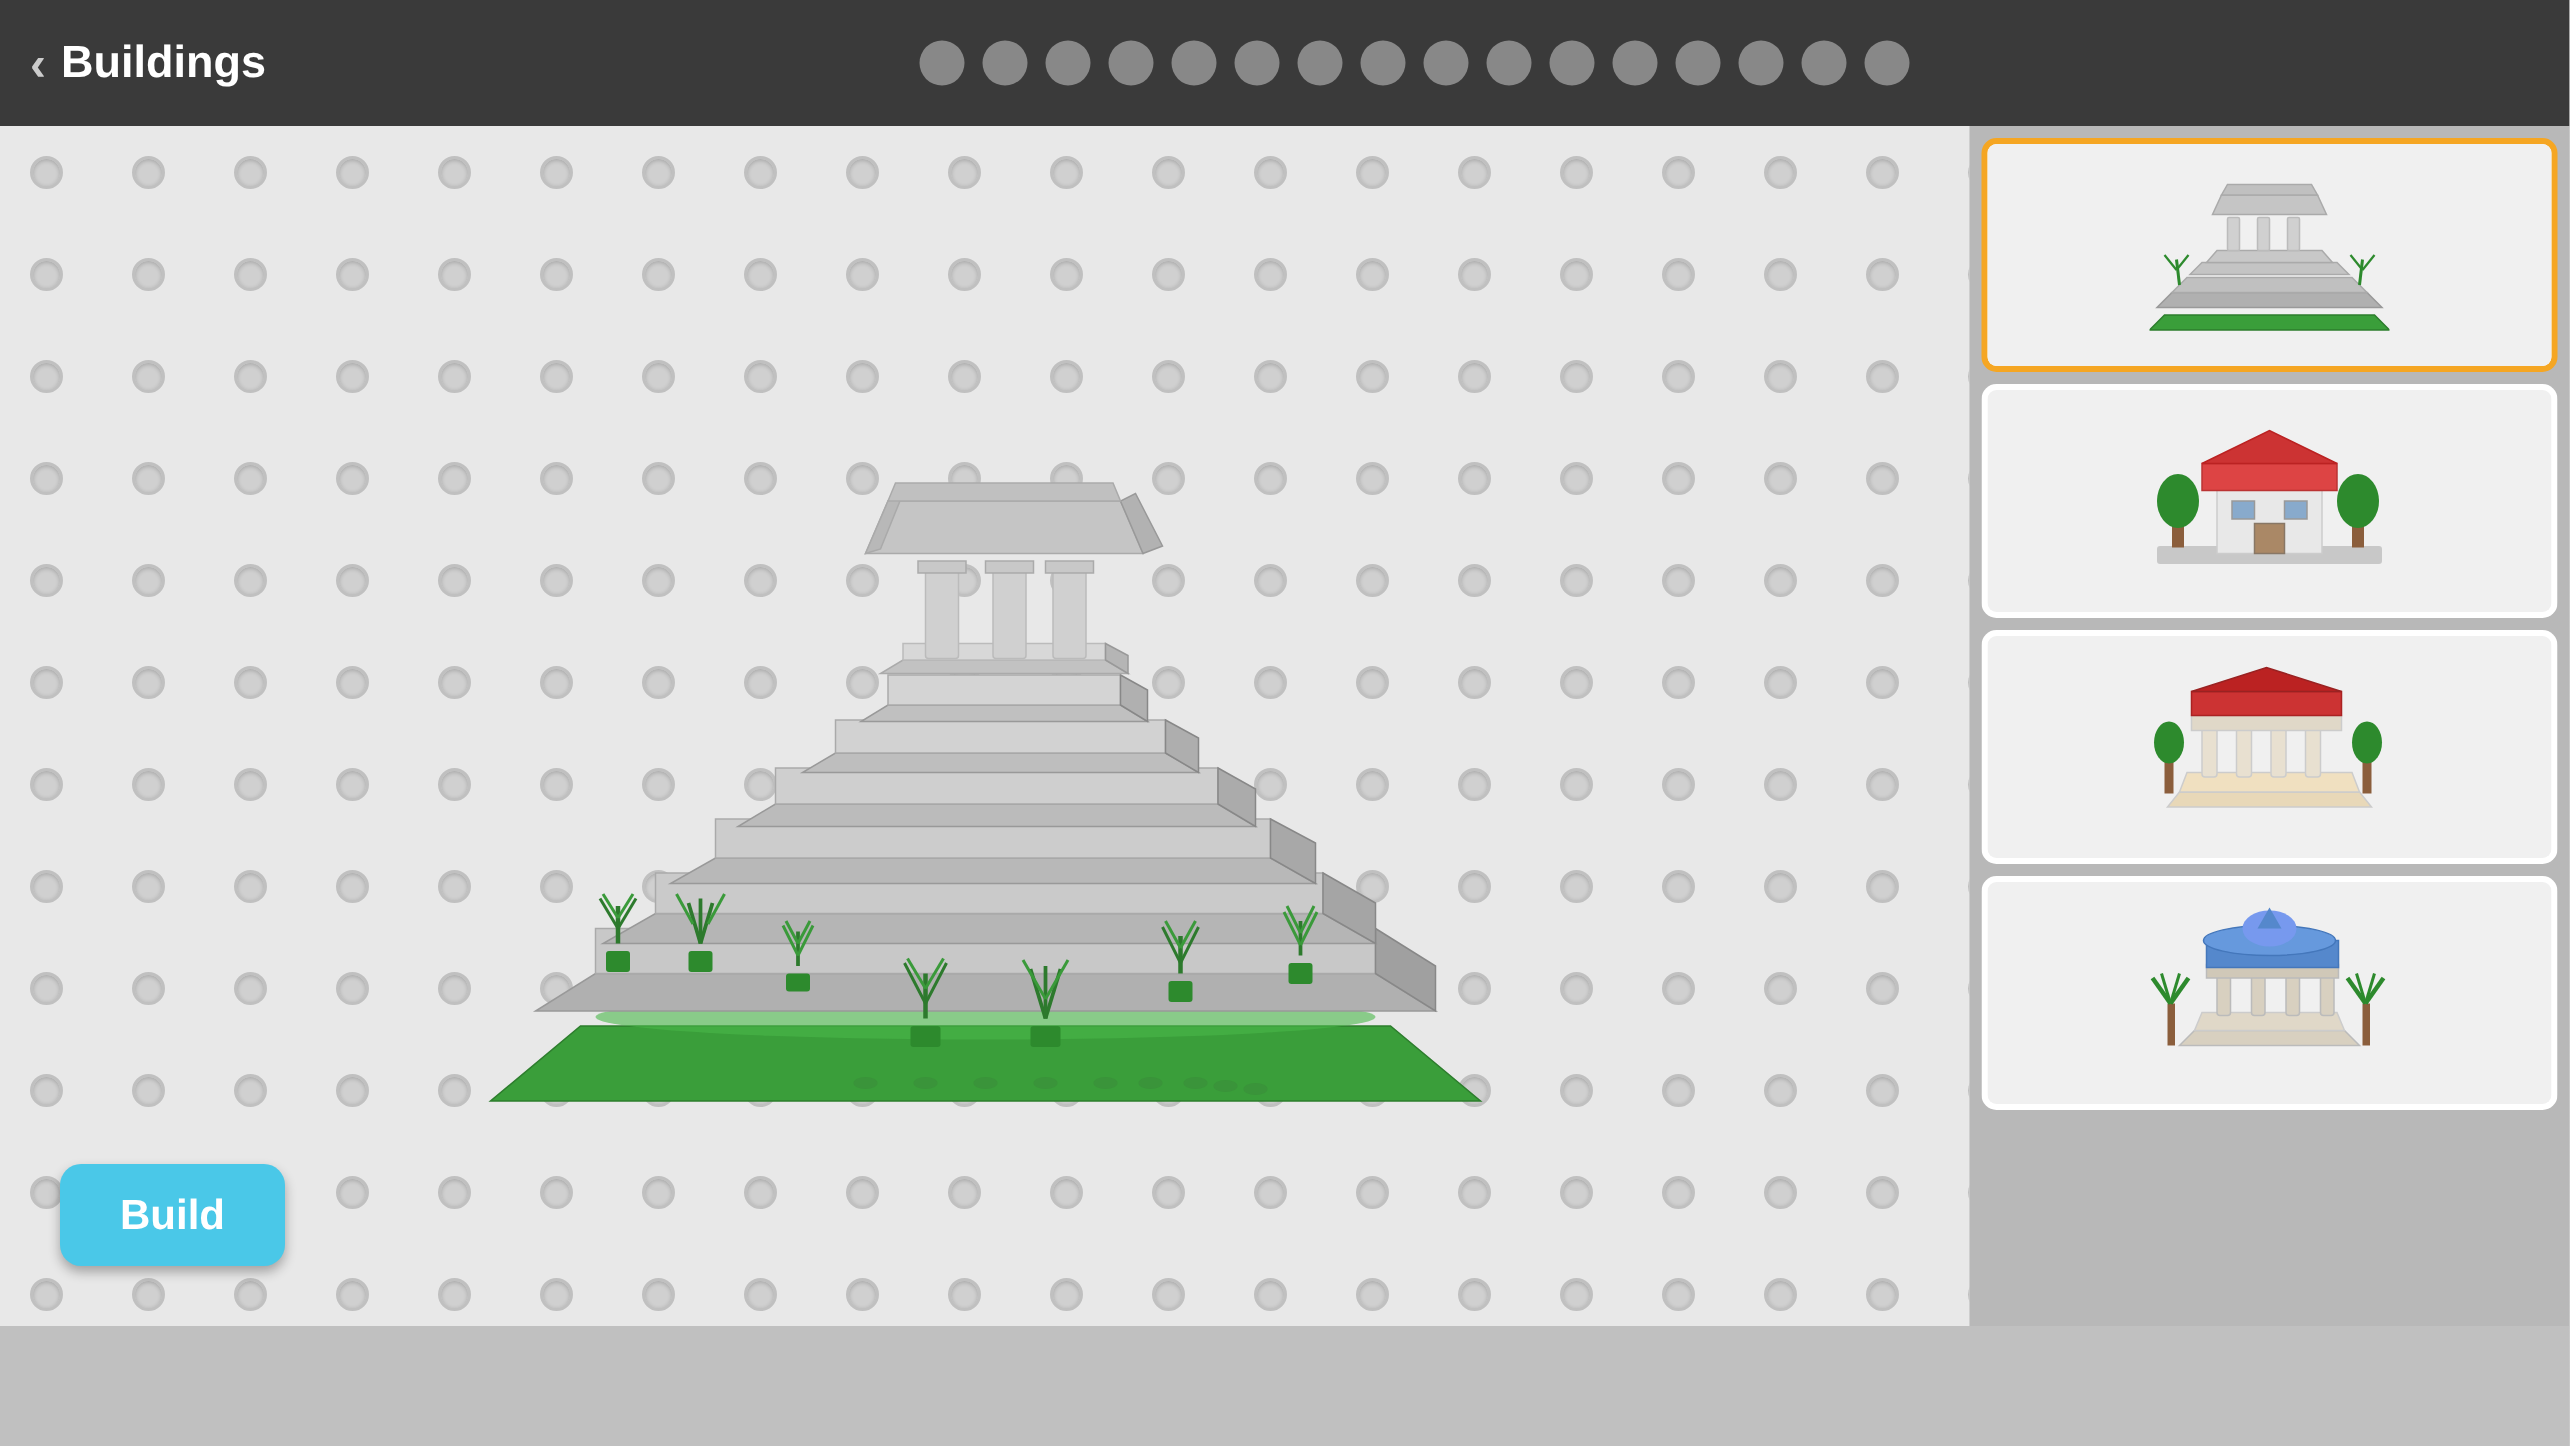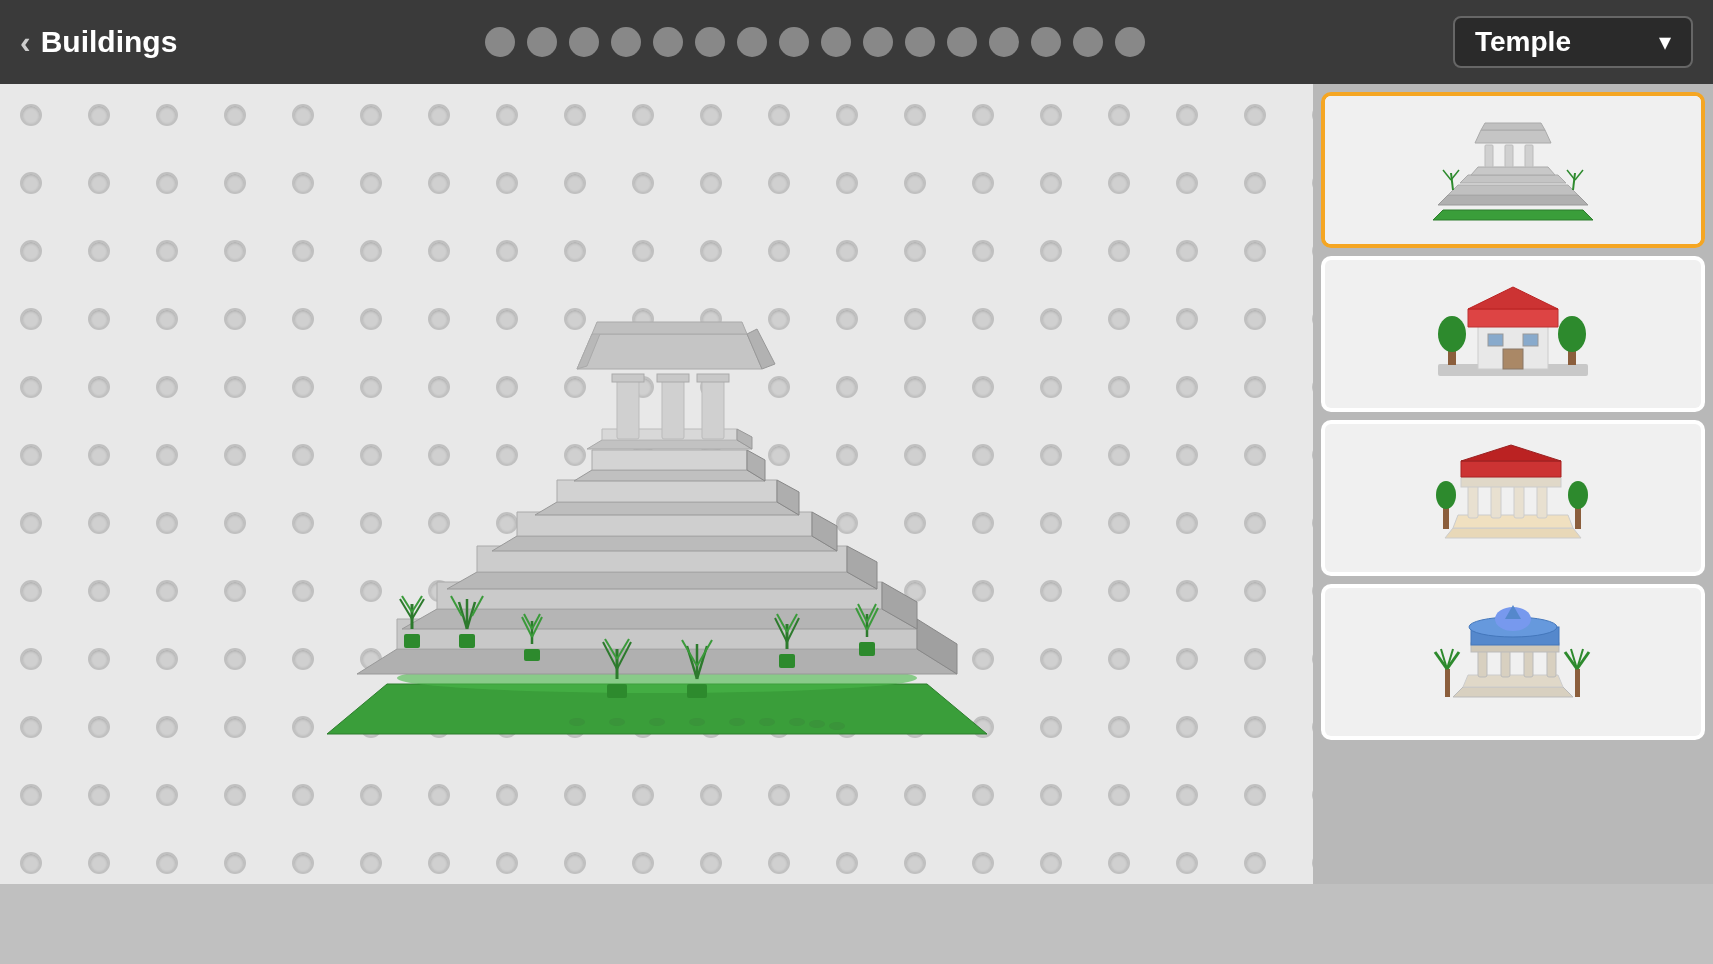--- a/index.html
+++ b/index.html
@@ -216,24 +216,20 @@
     <div class="header-dot"></div>
     <div class="header-dot"></div>
     <div class="header-dot"></div>
     <div class="header-dot"></div>
     <div class="header-dot"></div>
     <div class="header-dot"></div>
     <div class="header-dot"></div>
     <div class="header-dot"></div>
   </div>
 
-  <div id="dropdown-btn">
-    <span id="dropdown-label">Temple</span>
-    <span id="chevron-down-icon">▾</span>
-  </div>
 </div>
 
 <div id="main">
 
   <div id="canvas-area">
 
     <div id="dot-grid" style="display: flex; flex-direction: column; gap: 46px; padding: 20px;">
         <div class="dot-row" style="gap: 46px;">
           <div class="dot-cell">
             <div class="dot" style="width: 22px; height: 22px;"></div>
@@ -1100,20 +1096,21 @@
         <ellipse cx="390" cy="528" rx="8" ry="4" fill="#3a8a3a" opacity="0.5"></ellipse>
         <ellipse cx="430" cy="528" rx="8" ry="4" fill="#3a8a3a" opacity="0.5"></ellipse>
         <ellipse cx="270" cy="528" rx="8" ry="4" fill="#3a8a3a" opacity="0.5"></ellipse>
         <ellipse cx="460" cy="528" rx="8" ry="4" fill="#3a8a3a" opacity="0.5"></ellipse>
         <ellipse cx="490" cy="528" rx="8" ry="4" fill="#3a8a3a" opacity="0.5"></ellipse>
         <ellipse cx="510" cy="530" rx="8" ry="4" fill="#3a8a3a" opacity="0.5"></ellipse>
         <ellipse cx="530" cy="532" rx="8" ry="4" fill="#3a8a3a" opacity="0.5"></ellipse>
       </svg>
     </div>
 
+    <button id="build-btn">Build</button>
 
   </div>
 
   <div id="sidebar">
 
     <div class="building-card selected">
       <div class="building-card-inner">
         <svg width="160" height="130" viewBox="0 0 160 130">
 
           <polygon points="10,105 150,105 160,115 0,115" fill="#3a9e3a" stroke="#2d7d2d" stroke-width="1"></polygon>

